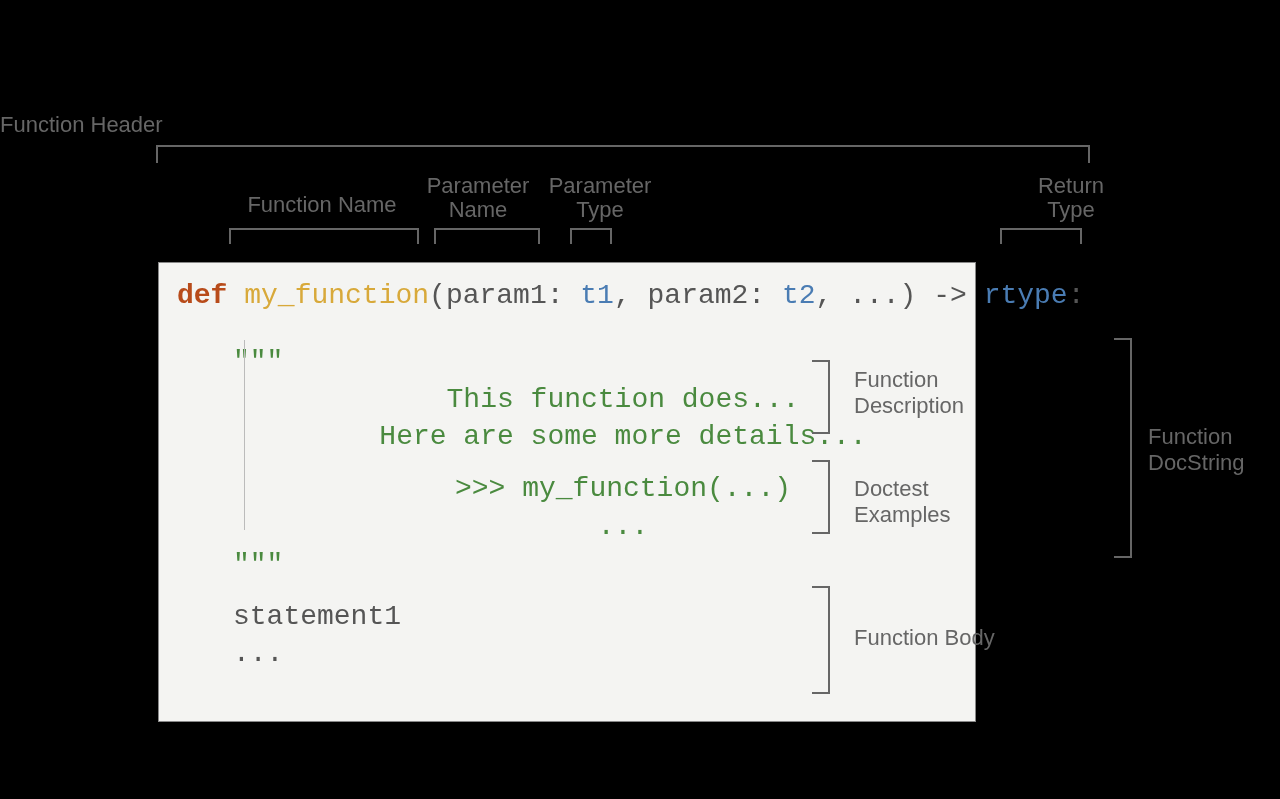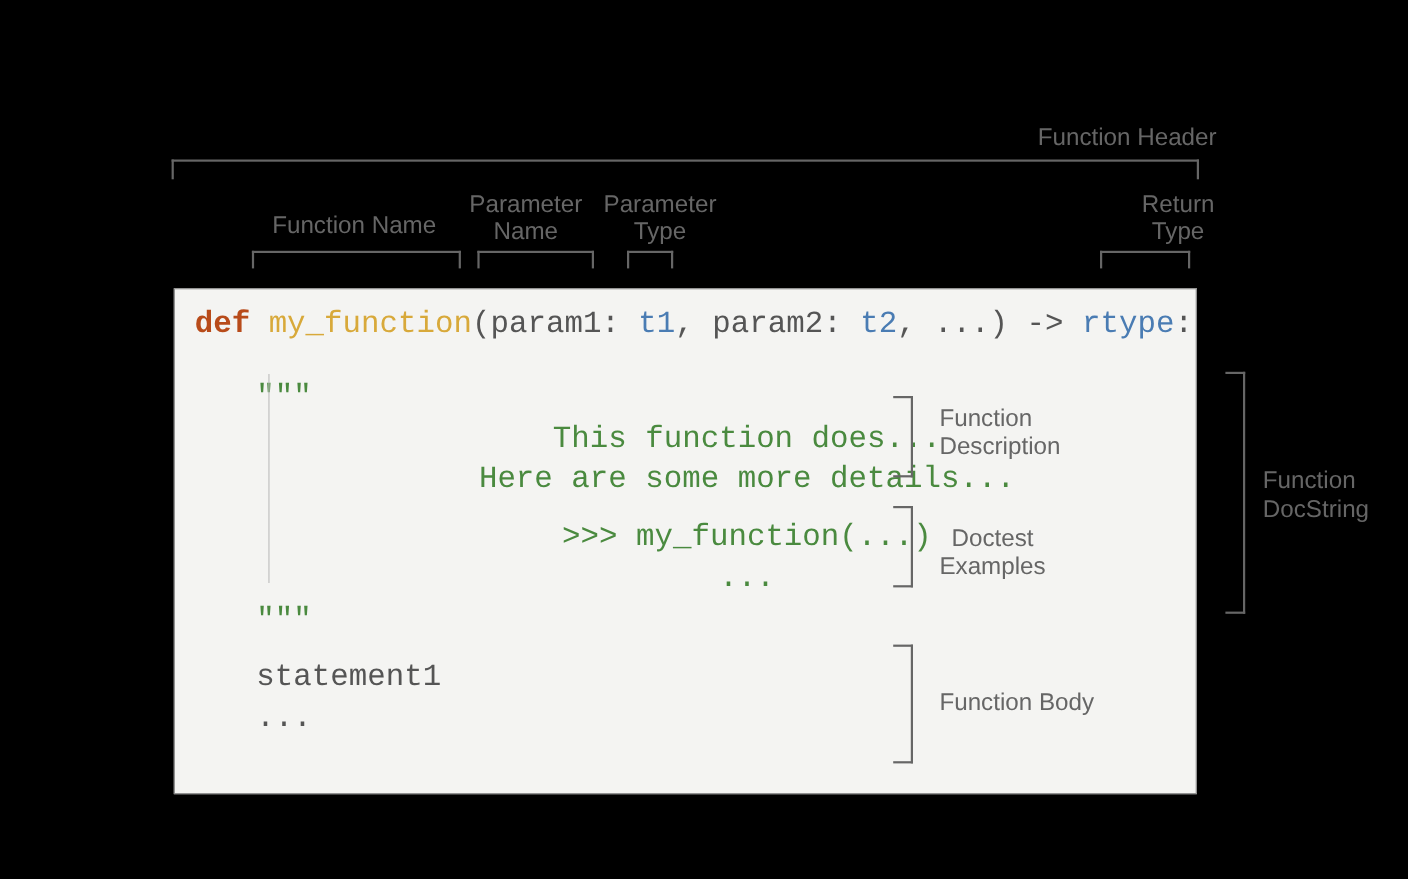--- a/index.html
+++ b/index.html
@@ -15,44 +15,44 @@
     font-family: "Consolas", "Menlo", "Courier New", monospace;
   }
   .label {
     color: #666;
     font-size: 22px;
     position: absolute;
     text-align: center;
     white-space: nowrap;
   }
   
-  .lbl-func-header { left: 0; right: 174px; top: 112px; text-align: right; }
+  .lbl-func-header { left: 0; right: 190px; top: 112px; text-align: left; }
   
   .lbl-func-name   { left: 232px; width: 180px; top: 192px; }
   .lbl-param-name  { left: 418px; width: 120px; top: 174px; }
   .lbl-param-type  { left: 540px; width: 120px; top: 174px; }
   .lbl-return-type { left: 1026px; width: 90px;  top: 174px; }
   
   .two-line { line-height: 1.1; }
   
   .lbl-func-desc   { left: 854px; top: 367px; text-align: left; line-height:1.2;}
-  .lbl-doctest     { left: 854px; top: 476px; text-align: center; line-height:1.2;}
+  .lbl-doctest     { left: 854px; top: 476px; text-align: left; line-height:1.2;}
   .lbl-func-body   { left: 854px; top: 625px; text-align: right; }
   .lbl-func-docstr { left: 1148px; top: 424px; text-align: left; line-height:1.2;}
 
   
   .bracket-top { position: absolute; border: 2px solid #666; border-bottom: none; }
   .bracket-right { position: absolute; border: 2px solid #666; border-left: none; }
 
   
   .codebox {
     position: absolute;
     left: 158px;
     top: 262px;
-    width: 930px;
+    width: 818px;
     height: 460px;
     background: #f4f4f2;
     border: 1px solid #888;
     padding: 14px 18px 18px 18px;
   }
   .code-line {
     font-size: 28px;
     line-height: 1.35;
     white-space: pre;
   }

